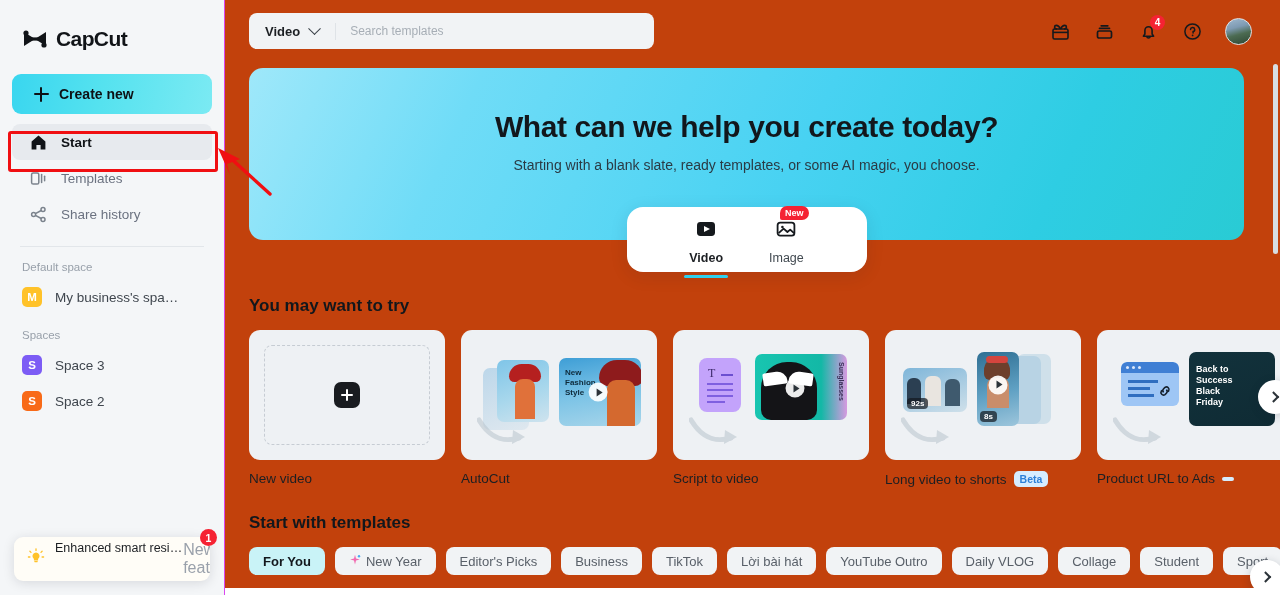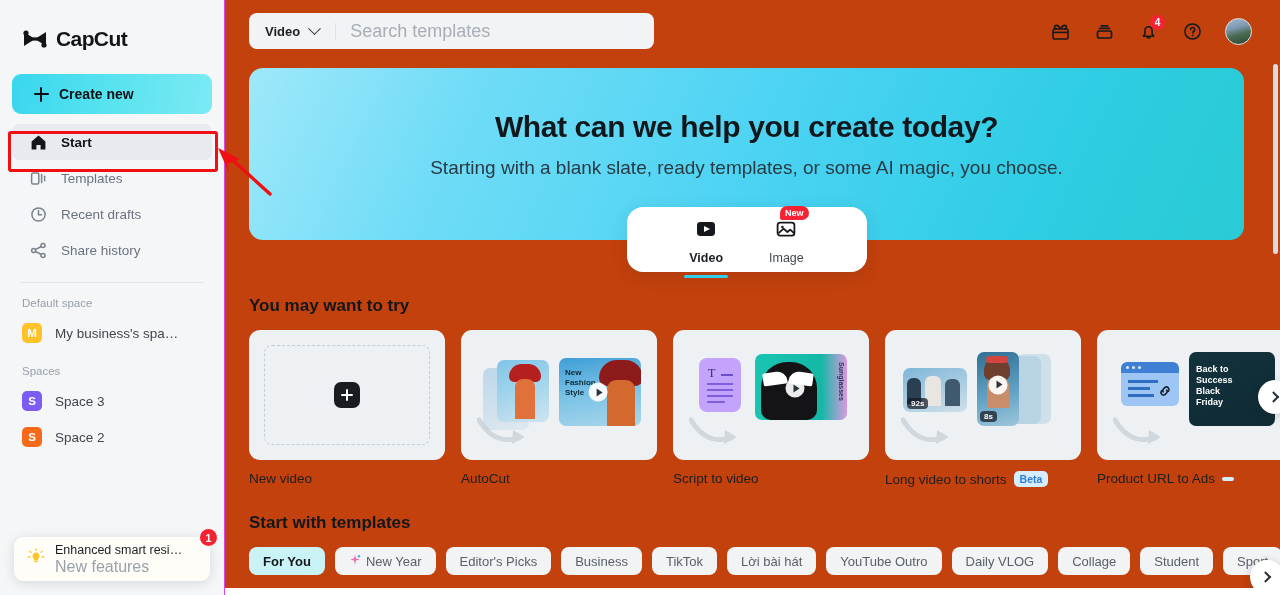--- a/index.html
+++ b/index.html
@@ -63,21 +63,21 @@
     color: #fff; font-size: 11.5px; font-weight: 700;
     display: flex; align-items: center; justify-content: center;
   }
 
   .toast {
     position: absolute; left: 14px; bottom: 14px; width: 196px; height: 44px;
     background: #fffdf7; border-radius: 9px;
     box-shadow: 0 2px 12px rgba(20,25,35,.13);
     display: flex; align-items: center; gap: 9px; padding-left: 12px;
   }
-  .toast-txt { display: flex; flex-direction: column; gap: 1px; overflow:hidden; }
+  .toast-txt { display: flex; flex-direction: row; gap: 1px; overflow:hidden; }
   .toast-title { font-size: 12.5px; color: #1c1f23; white-space: nowrap; }
   .toast-sub { font-size: 16px; color: #9aa1ab; }
   .toast-badge {
     position: absolute; right: -7px; top: -8px; width: 17px; height: 17px;
     border-radius: 50%; background: #f52233; color: #fff;
     font-size: 10.5px; font-weight: 700;
     display: flex; align-items: center; justify-content: center;
   }
 
   
@@ -85,21 +85,21 @@
 
   .topbar { height: 62px; display: flex; align-items: center; padding: 0 28px 0 24px; }
   .search {
     width: 405px; height: 36px; background: #f1f3f5; border-radius: 8px;
     display: flex; align-items: center; padding-left: 16px; cursor: text;
   }
   .search-sel { display:flex; align-items:center; gap:10px; cursor:pointer; }
   .search-sel-label { font-size: 13px; font-weight: 700; color: #1c1f23; }
   .chev { width:9px; height:9px; border-right:1.8px solid #3b4249; border-bottom:1.8px solid #3b4249; transform: rotate(45deg) translate(-2px,-2px); }
   .search-div { width:1px; height:17px; background:#dfe3e7; margin: 0 14px 0 16px; }
-  .search-ph { font-size: 18px; color: #a7aeb6; }
+  .search-ph { font-size: 12px; color: #a7aeb6; }
 
   .top-icons { margin-left: auto; display: flex; align-items: center; gap: 22px; }
   .ticon { width: 22px; height: 22px; position: relative; cursor: pointer; display:flex; align-items:center; justify-content:center; }
   .bell-badge {
     position: absolute; right: -6px; top: -5px; min-width: 15px; height: 15px;
     padding: 0 3px; border-radius: 8px; background: #f52233; color: #fff;
     font-size: 10px; font-weight: 700; display:flex; align-items:center; justify-content:center;
   }
   .avatar {
     width: 27px; height: 27px; border-radius: 50%; cursor: pointer;
@@ -107,21 +107,21 @@
     border: 1px solid #dfe3e7;
   }
 
   
   .hero {
     margin: 6px 36px 0 24px; height: 172px; border-radius: 14px;
     background: linear-gradient(115deg,#9fe8fa 0%, #6fdcf7 22%, #48d2f2 55%, #2ecde3 80%, #29cbd4 100%);
     position: relative; text-align: center;
   }
   .hero-h1 { font-size: 30px; font-weight: 800; color: #12171c; padding-top: 42px; letter-spacing: -0.4px; }
-  .hero-sub { font-size: 19px; color: #2a3a44; margin-top: 13px; }
+  .hero-sub { font-size: 14px; color: #2a3a44; margin-top: 13px; }
 
   .switcher {
     position: absolute; left: 50%; transform: translateX(-50%);
     bottom: -32px; width: 240px; height: 65px; background: #fff;
     border-radius: 16px; box-shadow: 0 4px 18px rgba(20,30,45,.10);
     display: flex; align-items: center; justify-content: center; gap: 46px;
   }
   .sw-item { display:flex; flex-direction: column; align-items:center; gap:7px; cursor:pointer; position: relative; padding-top: 4px; }
   .sw-label { font-size: 12.5px; color: #414950; }
   .sw-item.active .sw-label { color: #1c1f23; font-weight: 600; }
@@ -223,29 +223,20 @@
       </div>
       <div class="nav-item">
         <span class="nav-ic">
           <svg width="17" height="17" viewBox="0 0 17 17" fill="none" stroke="#7b838d" stroke-width="1.5">
             <rect x="1.6" y="3" width="7.2" height="11" rx="1.6"></rect>
             <line x1="11.6" y1="4.4" x2="11.6" y2="12.6" stroke-linecap="round"></line>
             <line x1="14.6" y1="6.2" x2="14.6" y2="10.8" stroke-linecap="round"></line>
           </svg>
         </span>
         <span>Templates</span>
-      </div>
-      <div class="nav-item">
-        <span class="nav-ic">
-          <svg width="17" height="17" viewBox="0 0 17 17" fill="none" stroke="#7b838d" stroke-width="1.5">
-            <circle cx="8.5" cy="8.5" r="6.6"></circle>
-              <path d="M8.5 4.6 V8.7 H11.6" stroke-linecap="round"></path>
-          </svg>
-        </span>
-        <span>Recent drafts</span>
       </div>
       <div class="nav-item">
         <span class="nav-ic">
           <svg width="17" height="17" viewBox="0 0 17 17" fill="none" stroke="#7b838d" stroke-width="1.5">
             <circle cx="13" cy="3.6" r="2"></circle>
               <circle cx="3.6" cy="8.5" r="2"></circle>
               <circle cx="13" cy="13.4" r="2"></circle>
             <line x1="5.4" y1="7.6" x2="11.2" y2="4.5"></line>
               <line x1="5.4" y1="9.4" x2="11.2" y2="12.5"></line>
           </svg>

